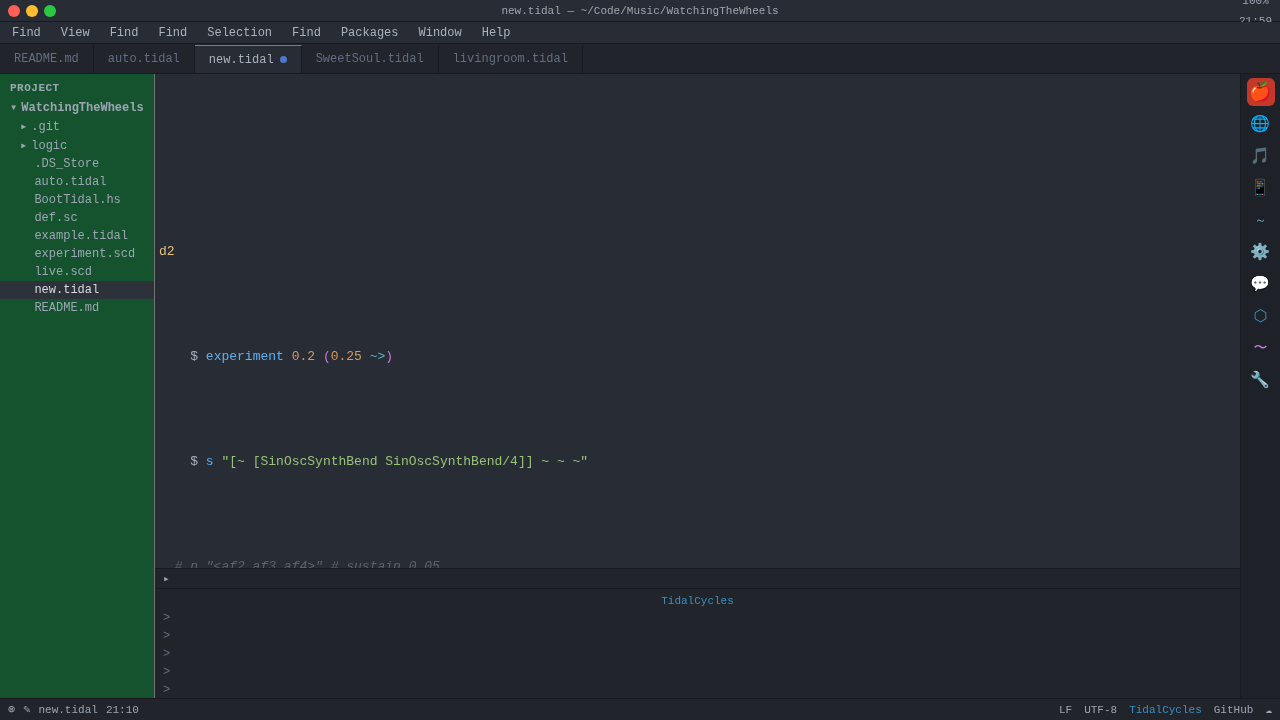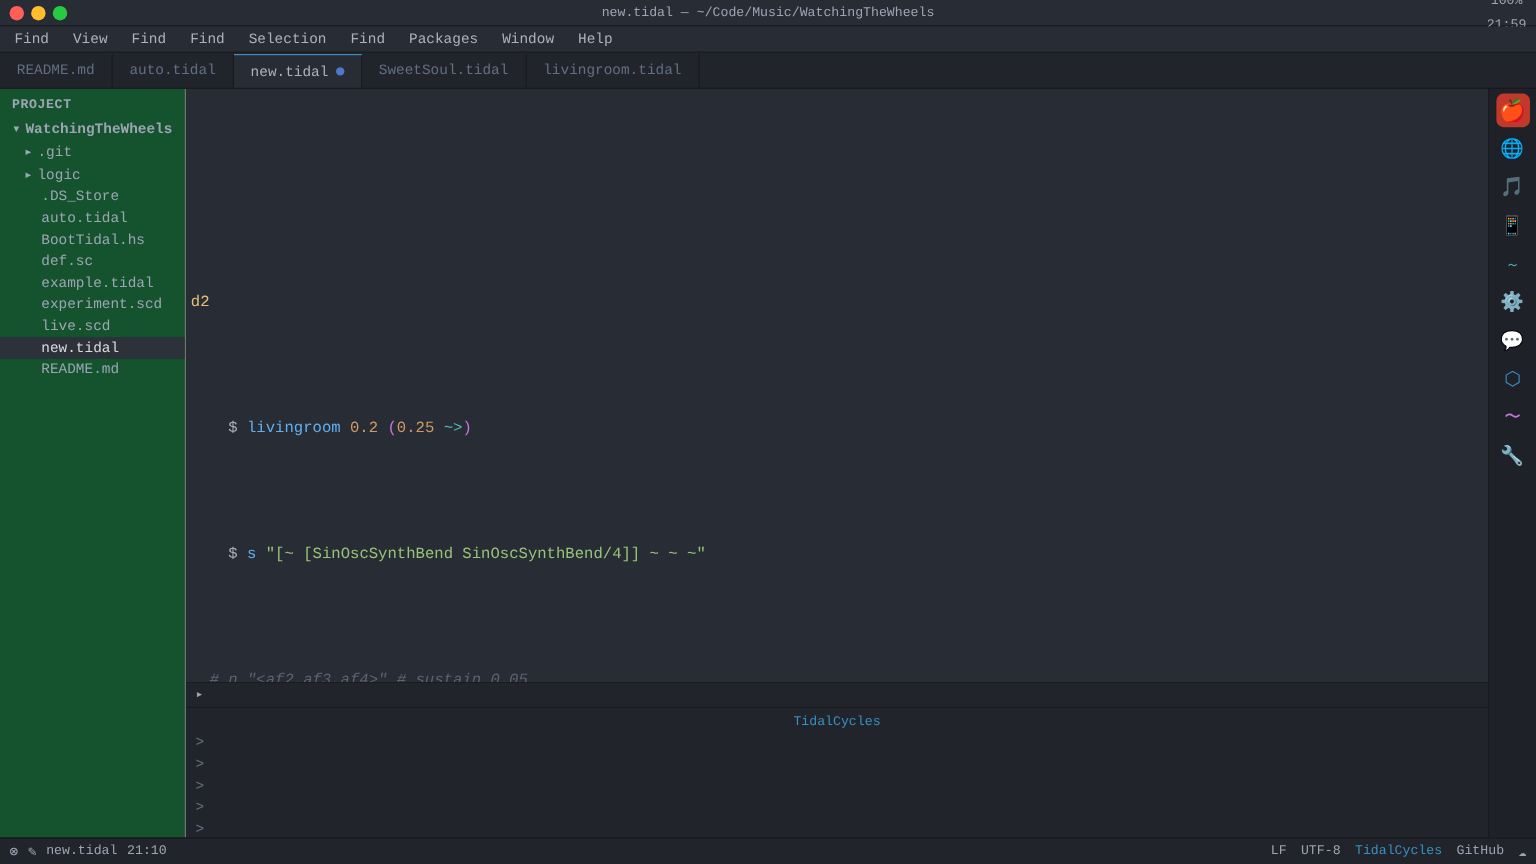--- a/index.html
+++ b/index.html
@@ -372,21 +372,21 @@
         <div class="code-line">&nbsp;</div>
 
         
         <div class="code-line">
           <span class="c-d-keyword">d2</span>
         </div>
 
         
         <div class="code-line">
           <span class="c-default">&nbsp;&nbsp;&nbsp;&nbsp;<span class="c-dollar">$</span> </span>
-          <span class="c-function">livingroom</span>
+          <span class="c-function">experiment</span>
           <span class="c-default"> </span>
           <span class="c-number">0.2</span>
           <span class="c-default"> </span>
           <span class="c-paren">(</span>
           <span class="c-number">0.25</span>
           <span class="c-default"> </span>
           <span class="c-tilde">~&gt;</span>
           <span class="c-paren">)</span>
         </div>
 

